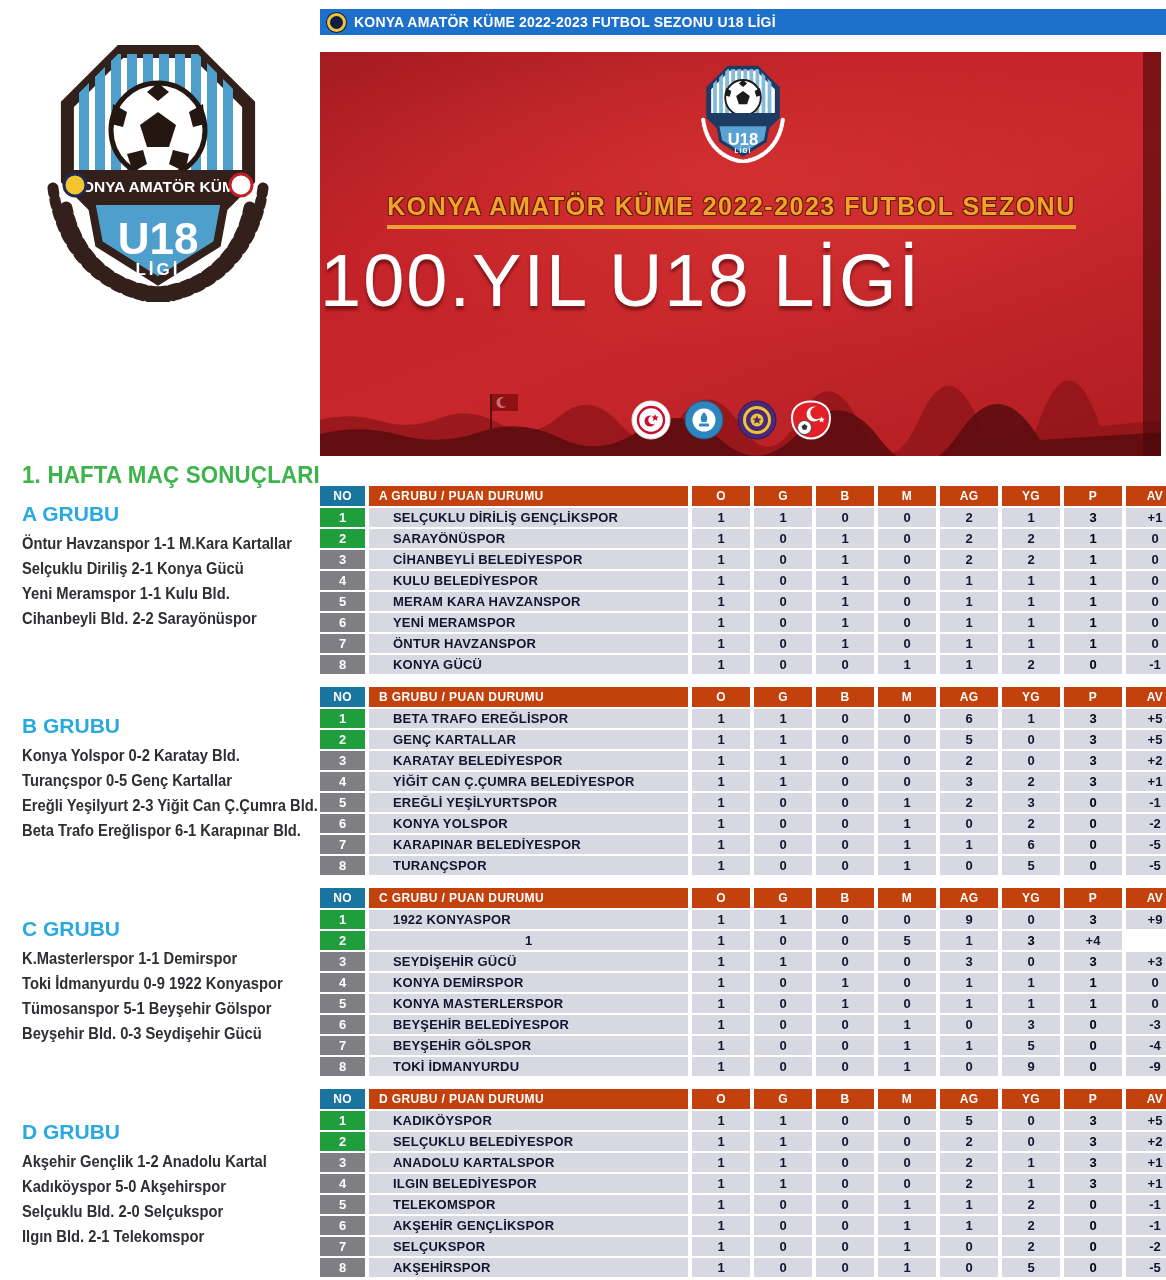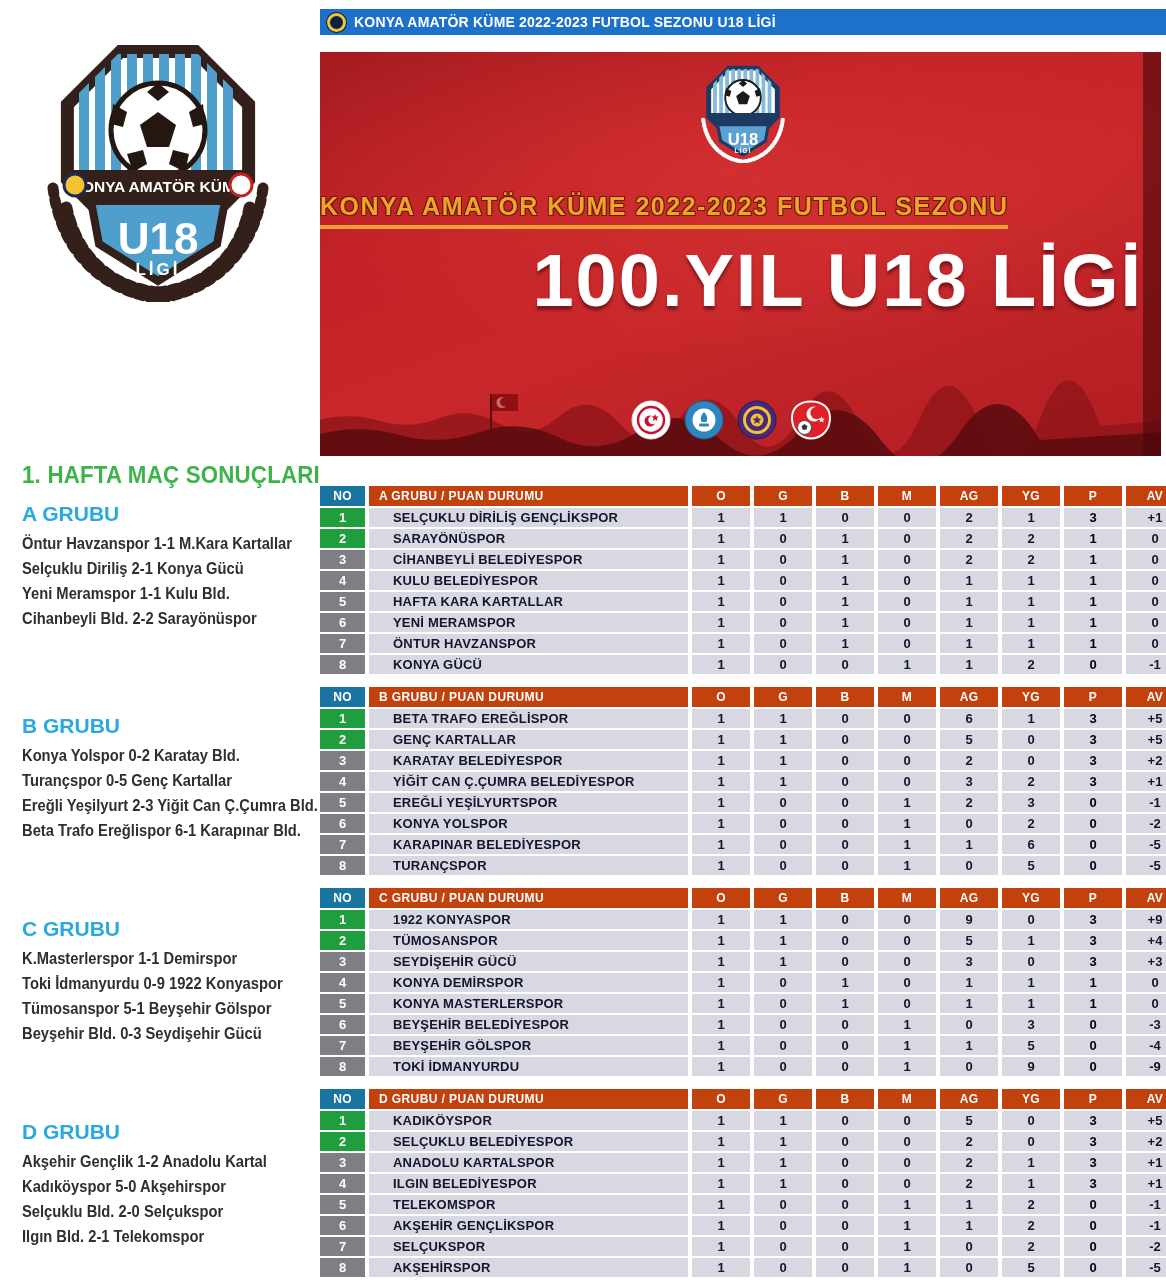--- a/index.html
+++ b/index.html
@@ -17,26 +17,26 @@
 
   
   .banner { position:absolute; left:320px; top:52px; width:846px; height:404px; overflow:hidden;
             background:
               radial-gradient(90% 70% at 48% 30%, rgba(255,90,75,.22), rgba(255,90,75,0) 65%),
               linear-gradient(160deg,#a31b20 0%, #c22127 30%, #c8272b 55%, #b01d22 100%); }
   .banner::after { content:""; position:absolute; top:0; right:0; width:23px; height:100%;
                    background:linear-gradient(to right, rgba(72,6,9,.6) 0 18px, #ffffff 18px);
                    pointer-events:none; z-index:5; }
   .banner-crest { position:absolute; left:50%; transform:translateX(-50%); top:8px; z-index:2; }
-  .season-line { position:absolute; top:140px; left:0; right:23px; text-align:left; z-index:2; }
+  .season-line { position:absolute; top:140px; left:0; right:23px; text-align:center; z-index:2; }
   .season-line span { display:inline-block; color:#efa32d; font-size:25px; font-weight:800;
                       letter-spacing:1.5px; padding-bottom:4px; border-bottom:4px solid #eda22f;
                       text-shadow:1px 1px 0 #6b1a06, -1px 1px 0 #6b1a06, 1px -1px 0 #6b1a06, -1px -1px 0 #6b1a06; }
-  .main-title { position:absolute; top:186px; left:0; right:23px; text-align:right;
-                color:#fff; font-size:74px; font-weight:700; letter-spacing:2px; z-index:2;
+  .main-title { position:absolute; top:186px; left:0; right:23px; text-align:left;
+                color:#fff; font-size:74px; font-weight:400; letter-spacing:2px; z-index:2;
                 text-shadow:0 4px 3px rgba(40,0,0,.45); white-space:nowrap; }
   .partners { position:absolute; left:0; right:23px; top:348px; display:flex;
               justify-content:center; gap:13px; z-index:3; }
   .crowd { position:absolute; left:0; bottom:0; width:100%; height:80px; z-index:1; }
 
   
   .crest-left { position:absolute; left:33px; top:30px; }
 
   
   .results-title { position:absolute; left:22px; top:462px; margin:0; color:#3cb44a;
@@ -295,21 +295,21 @@
           <div class="td">1</div>
           <div class="td">0</div>
           <div class="td">1</div>
           <div class="td">1</div>
           <div class="td p">1</div>
           <div class="td">0</div>
         </div>
 
         <div class="tr rest">
           <div class="td no">5</div>
-          <div class="td name">HAFTA KARA KARTALLAR</div>
+          <div class="td name">MERAM KARA HAVZANSPOR</div>
           <div class="td">1</div>
           <div class="td">0</div>
           <div class="td">1</div>
           <div class="td">0</div>
           <div class="td">1</div>
           <div class="td">1</div>
           <div class="td p">1</div>
           <div class="td">0</div>
         </div>
 
@@ -502,21 +502,20 @@
           <div class="td">0</div>
           <div class="td">0</div>
           <div class="td">9</div>
           <div class="td">0</div>
           <div class="td p">3</div>
           <div class="td">+9</div>
         </div>
 
         <div class="tr top2">
           <div class="td no">2</div>
-          <div class="td name">TÜMOSANSPOR</div>
           <div class="td">1</div>
           <div class="td">1</div>
           <div class="td">0</div>
           <div class="td">0</div>
           <div class="td">5</div>
           <div class="td">1</div>
           <div class="td p">3</div>
           <div class="td">+4</div>
         </div>
 

